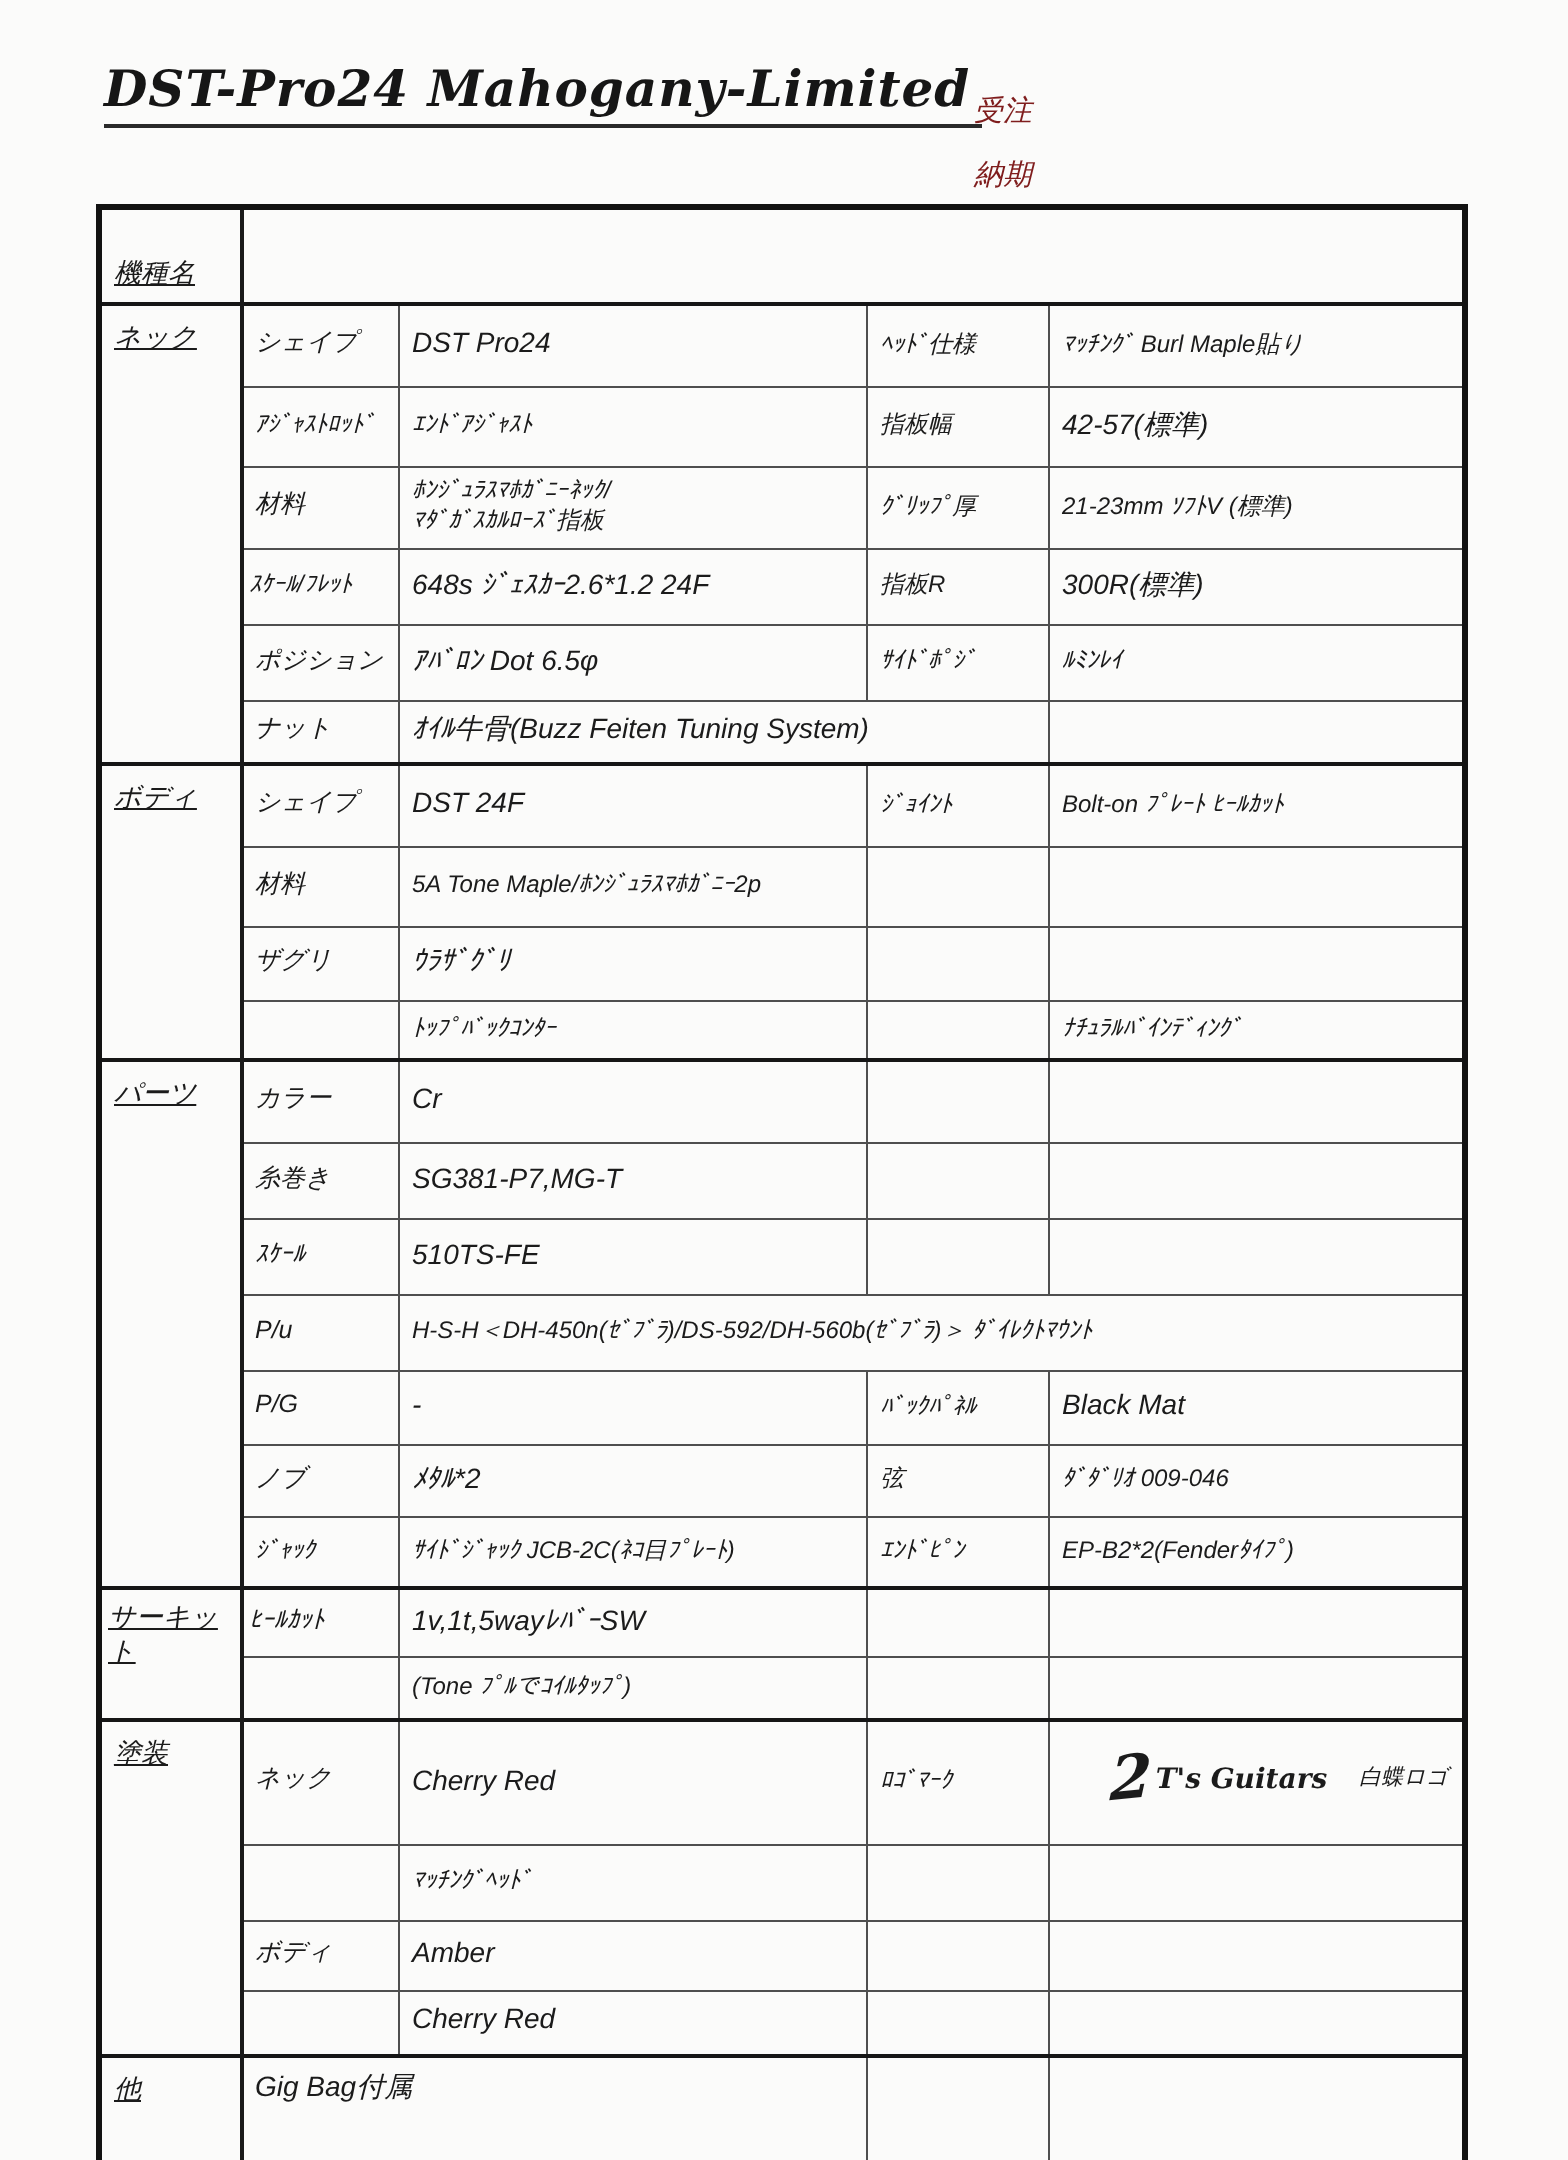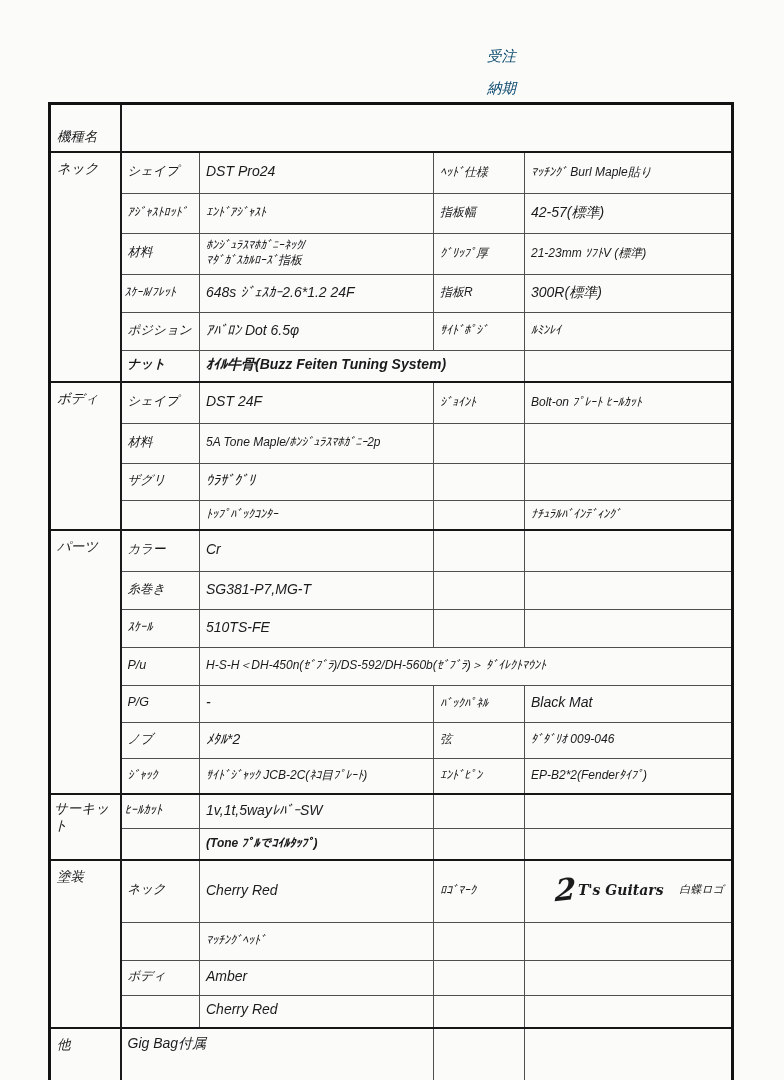--- a/index.html
+++ b/index.html
@@ -16,21 +16,21 @@
     position:absolute;left:52px;top:30px;
     font-family:"DejaVu Serif", serif;
     font-style:italic;font-weight:bold;
     font-size:25px;letter-spacing:.5px;
     color:#161616;
     border-bottom:2px solid #2a2a2a;
     padding-bottom:3px;padding-right:6px;
   }
   .order-block{
     position:absolute;left:487px;top:40px;
-    font-style:italic;font-size:14.5px;color:#0c4a6e;
+    font-style:italic;font-size:14.5px;color:#7f1d1d;
     line-height:32px;
   }
   .order-block div{height:32px;}
 
   table.spec{
     position:absolute;left:48px;top:102px;
     border-collapse:collapse;table-layout:fixed;
     width:683px;
     background:transparent;
   }
@@ -41,32 +41,32 @@
     padding:1px 4px 3px 6px;
     vertical-align:middle;
     overflow:hidden;
     white-space:pre-line;
     line-height:1.25;
   }
   table.spec{border:3px solid #121212;}
   td.sec{
     border-right:2px solid #1a1a1a;
     font-size:13.5px;
-    vertical-align:top;padding-top:8px;
+    vertical-align:top;padding-top:8px;text-decoration:underline;
   }
   tr.tsec td{border-top:2.5px solid #161616;}
   td.lab{font-size:12.5px;}
   td.lab2{font-size:12px;}
   td.val{font-size:14px;}
   td.small{font-size:12px;}
 
   
   tr.h33 td{height:33px;} tr.h36 td{height:36px;} tr.h35 td{height:35px;} tr.h32 td{height:32px;} tr.h31 td{height:31px;}
   tr.h30 td{height:30px;} tr.h29 td{height:29px;} tr.h27 td{height:27px;}
-  tr.h26 td{height:26px;font-weight:bold;} tr.h24 td{height:24px;} tr.h145 td{height:145px;}
+  tr.h26 td{height:26px;} tr.h24 td{height:24px;} tr.h145 td{height:145px;}
 
   td.model-value{}
   td.logo-cell{padding:0 4px 2px 2px;}
   .logo-wrap{display:flex;align-items:center;justify-content:flex-start;gap:2px;}
   .logo-mark{
     font-family:"DejaVu Serif", serif;
     font-style:italic;font-weight:bold;
     font-size:30px;line-height:26px;
     transform:rotate(-6deg) skewX(-8deg);
     display:inline-block;margin-left:28px;
@@ -79,20 +79,21 @@
   .logo-note{
     font-style:italic;font-size:11px;
     margin-left:14px;white-space:nowrap;text-align:center;
   }
 </style>
 </head>
 <body>
 
 <div class="sheet">
 
+  <div class="title">DST-Pro24 Mahogany-Limited</div>
 
   <div class="order-block">
     <div>受注</div>
     <div>納期</div>
   </div>
 
   <table class="spec">
     <colgroup>
       <col style="width:71px">
         <col style="width:79px">

